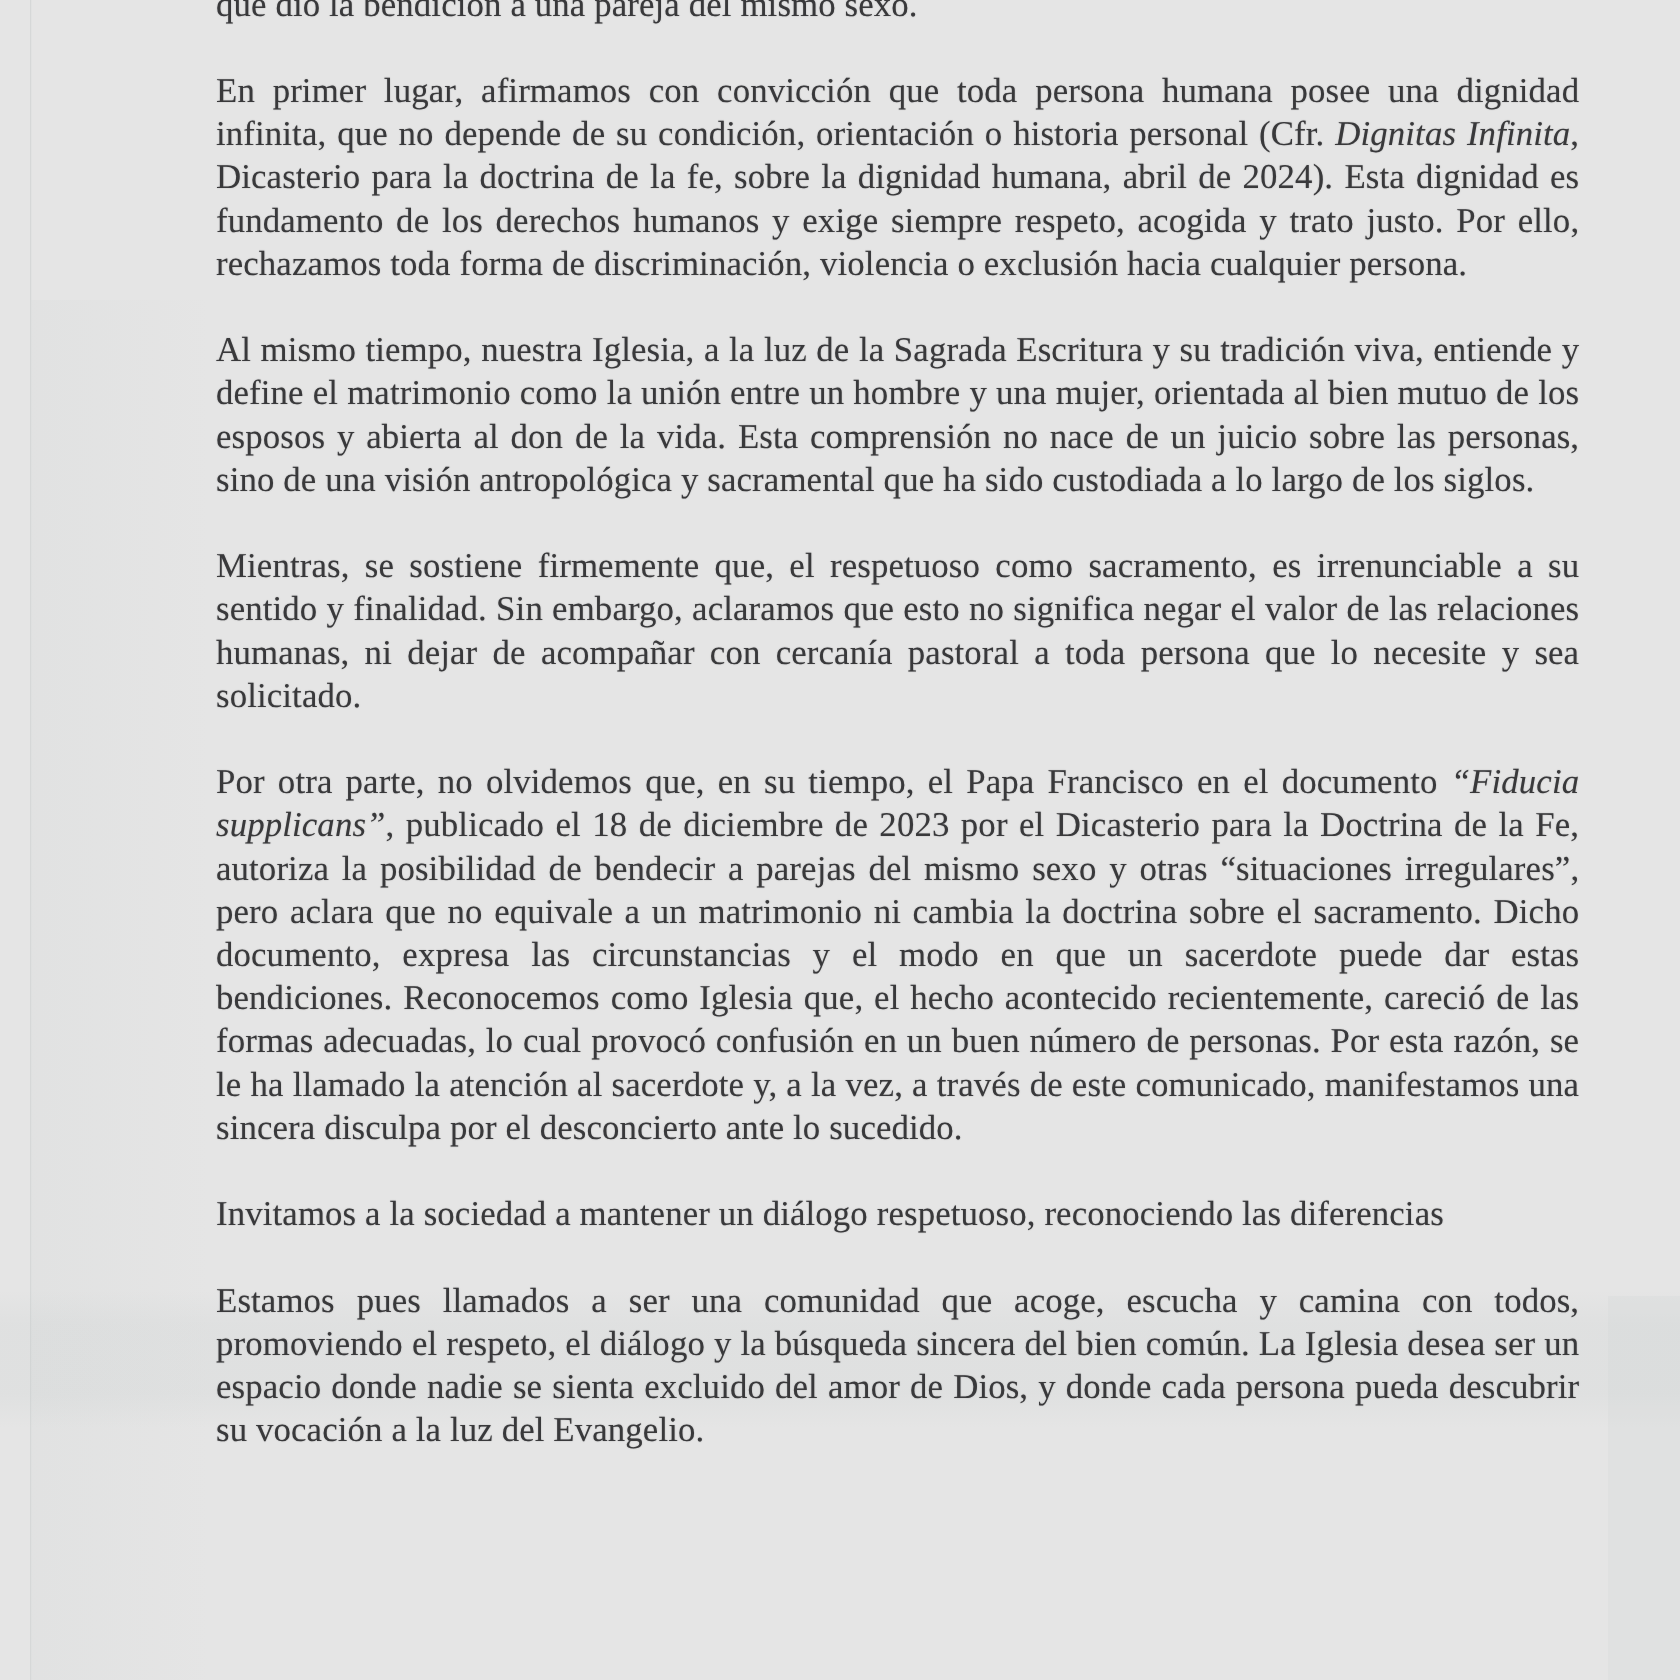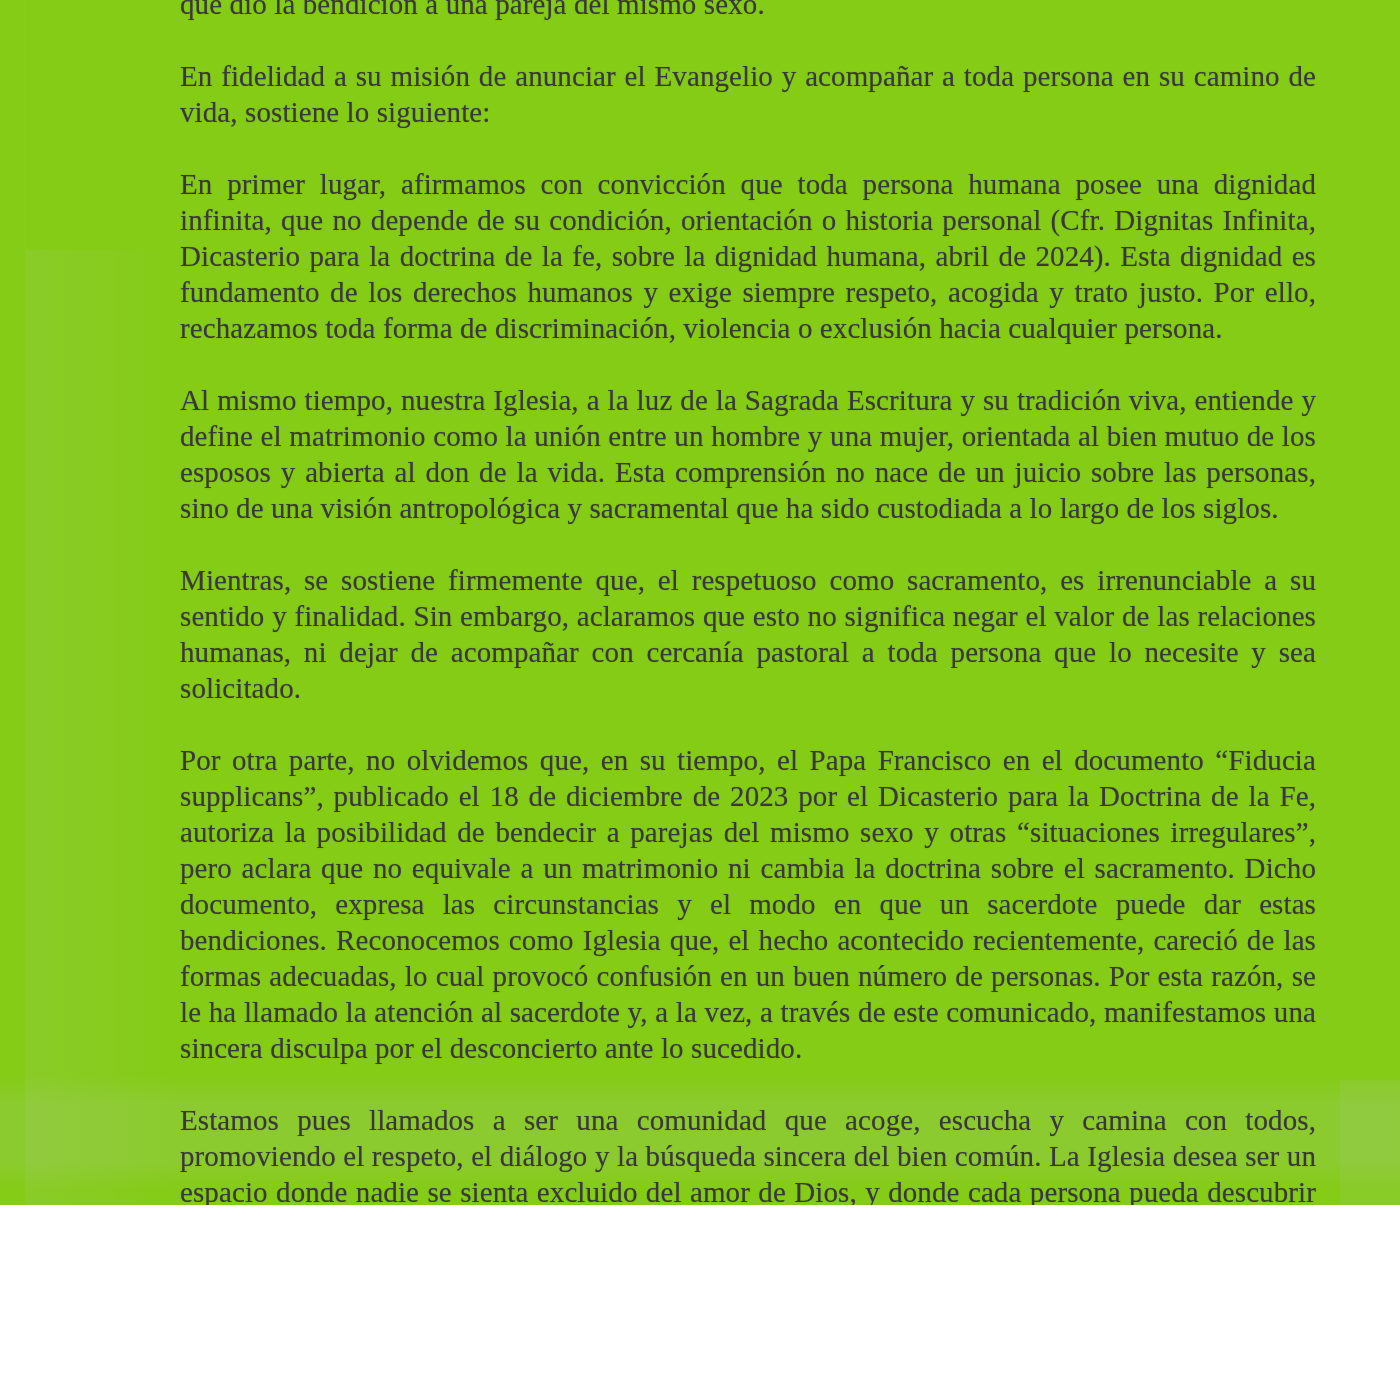--- a/index.html
+++ b/index.html
@@ -9,22 +9,22 @@
   }
   body {
     width: 1400px;
     height: 1400px;
     overflow: hidden;
     font-family: "Liberation Serif", "DejaVu Serif", serif;
   }
   .paper {
     position: relative;
     width: 1400px;
-    height: 1205px;
-    background: #84cc16;
+    height: 1400px;
+    background: #e5e5e5;
     overflow: hidden;
   }
   
   .shade {
     position: absolute;
     pointer-events: none;
   }
   .shade-band-mid {
     left: 0; right: 0;
     top: 1075px; height: 115px;
@@ -64,34 +64,34 @@
     filter: blur(0.35px);
     text-shadow: 0 0 1px rgba(57,57,59,0.45);
   }
   .doc-text p {
     margin: 36px 0 0 0;
   }
   .doc-text p:first-child {
     margin-top: 0;
   }
   .doc-text .it {
+    font-style: italic;
   }
 </style>
 </head>
 <body>
 
 <div class="paper">
   <div class="page-edge-line"></div>
   <div class="shade shade-left-col"></div>
   <div class="shade shade-band-mid"></div>
   <div class="shade shade-right-low"></div>
 
   <div class="doc-text" id="doc-text">
       <p><span>que dio la bendición a una pareja del mismo sexo.</span></p>
-      <p><span>En fidelidad a su misión de anunciar el Evangelio y acompañar a toda persona en su camino de vida, sostiene lo siguiente:</span></p>
       <p><span>En primer lugar, afirmamos con convicción que toda persona humana posee una dignidad infinita, que no depende de su condición, orientación o historia personal (Cfr. </span><span class="it">Dignitas Infinita</span><span>, Dicasterio para la doctrina de la fe, sobre la dignidad humana, abril de 2024). Esta dignidad es fundamento de los derechos humanos y exige siempre respeto, acogida y trato justo. Por ello, rechazamos toda forma de discriminación, violencia o exclusión hacia cualquier persona.</span></p>
       <p><span>Al mismo tiempo, nuestra Iglesia, a la luz de la Sagrada Escritura y su tradición viva, entiende y define el matrimonio como la unión entre un hombre y una mujer, orientada al bien mutuo de los esposos y abierta al don de la vida. Esta comprensión no nace de un juicio sobre las personas, sino de una visión antropológica y sacramental que ha sido custodiada a lo largo de los siglos.</span></p>
       <p><span>Mientras, se sostiene firmemente que, el respetuoso como sacramento, es irrenunciable a su sentido y finalidad. Sin embargo,  aclaramos que esto no significa negar el valor de las relaciones humanas, ni dejar de acompañar con cercanía pastoral a toda persona que lo necesite y sea solicitado.</span></p>
       <p><span>Por otra parte, no olvidemos que, en su tiempo, el Papa Francisco en el documento </span><span class="it">“Fiducia supplicans”</span><span>, publicado el 18 de diciembre de 2023 por el Dicasterio para la Doctrina de la Fe, autoriza la posibilidad de bendecir a parejas del mismo sexo y otras “situaciones irregulares”, pero aclara que no equivale a un matrimonio ni cambia la doctrina sobre el sacramento. Dicho documento, expresa las circunstancias y el modo en que un sacerdote puede dar estas bendiciones. Reconocemos como Iglesia que, el hecho acontecido recientemente, careció de las formas adecuadas, lo cual provocó confusión en un buen número de personas. Por esta razón, se le ha llamado la atención al sacerdote y, a la vez, a través de este comunicado, manifestamos una sincera disculpa por el desconcierto ante lo sucedido.</span></p>
+      <p><span>Invitamos a la sociedad a mantener un diálogo respetuoso, reconociendo las diferencias</span></p>
       <p><span>Estamos pues llamados a ser una comunidad que acoge, escucha y camina con todos, promoviendo el respeto, el diálogo y la búsqueda sincera del bien común. La Iglesia desea ser un espacio donde nadie se sienta excluido del amor de Dios, y donde cada persona pueda descubrir su vocación a la luz del Evangelio.</span></p>
-      <p><span>Invitamos a la sociedad a mantener un diálogo respetuoso, reconociendo las diferencias</span></p>
     </div>
 </div>
 
 </body></html>

